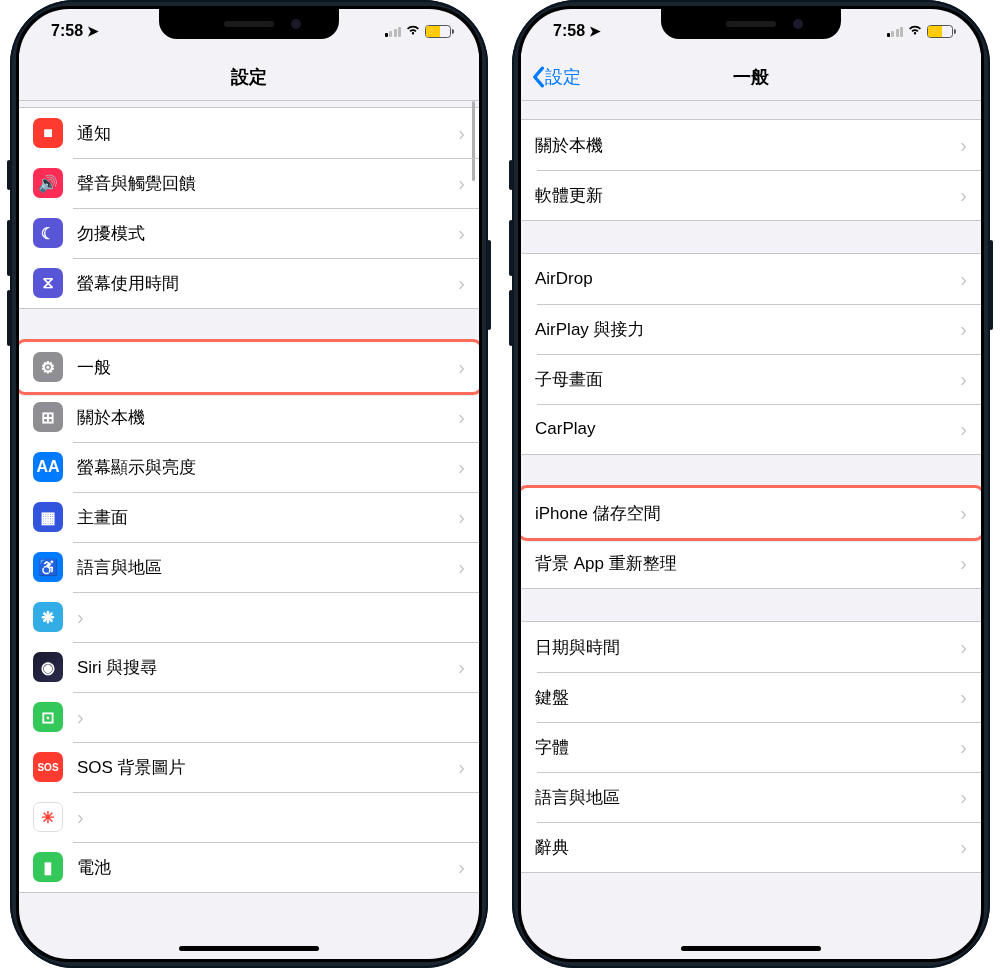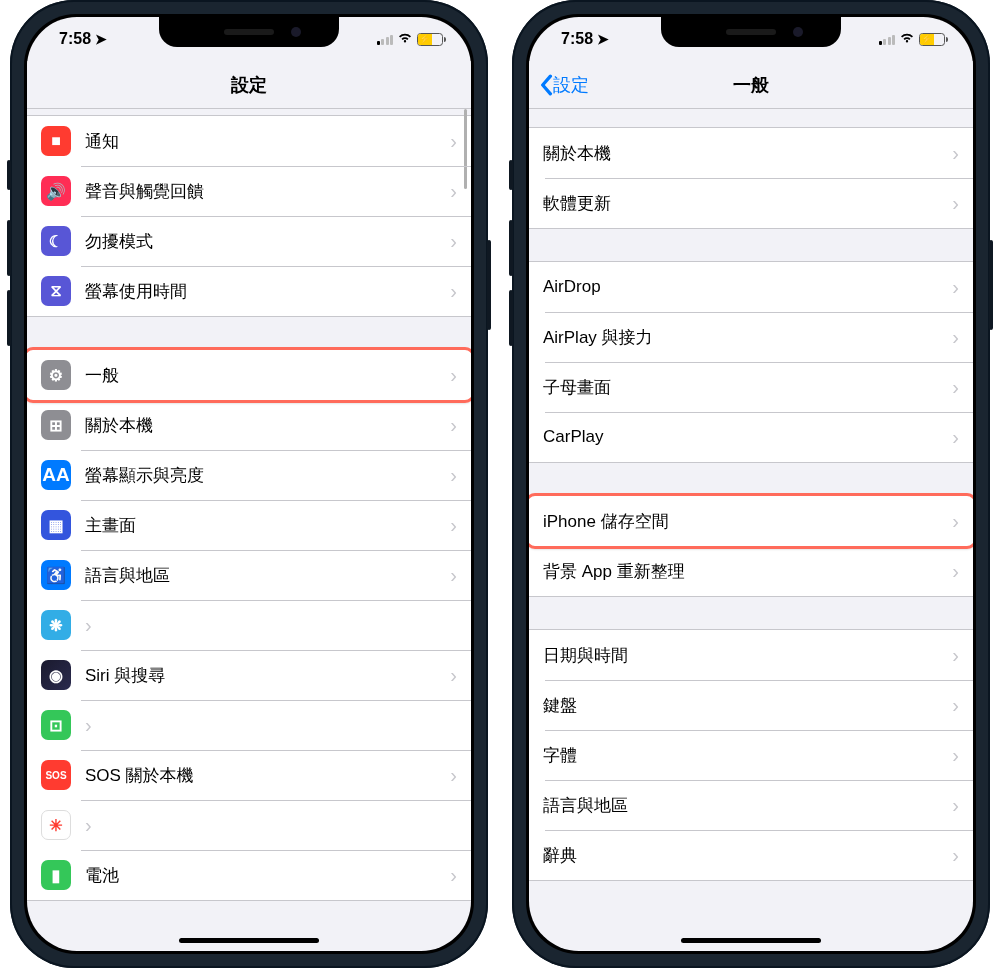--- a/index.html
+++ b/index.html
@@ -10,21 +10,21 @@
     height: 968px;
     display: flex;
     justify-content: space-between;
     padding: 0 10px;
   }
   .phone {
     width: 478px;
     height: 968px;
     background: #1a2530;
     border-radius: 64px;
-    padding: 14px;
+    padding: 6px;
     position: relative;
     box-shadow: inset 0 0 0 2px #0a1520;
   }
   .phone-inner {
     width: 100%;
     height: 100%;
     background: #000;
     border-radius: 52px;
     padding: 3px;
   }
@@ -213,21 +213,21 @@
                 <div class="label">一般</div>
                 <div class="chev">›</div>
                 <div class="highlight"></div>
               </div>
               <div class="row">
                 <div class="icon" style="background: rgb(142, 142, 147); font-size: 16px; font-weight: 700;">⊞</div>
                 <div class="label">關於本機</div>
                 <div class="chev">›</div>
               </div>
               <div class="row">
-                <div class="icon" style="background: rgb(0, 122, 255); font-size: 19px; font-weight: 700;">AA</div>
+                <div class="icon" style="background: rgb(0, 122, 255); font-size: 16px; font-weight: 700;">AA</div>
                 <div class="label">螢幕顯示與亮度</div>
                 <div class="chev">›</div>
               </div>
               <div class="row">
                 <div class="icon" style="background: rgb(51, 85, 221); font-size: 16px; font-weight: 700;">▦</div>
                 <div class="label">主畫面</div>
                 <div class="chev">›</div>
               </div>
               <div class="row">
                 <div class="icon" style="background: rgb(0, 122, 255); font-size: 16px; font-weight: 700;">♿</div>
@@ -242,21 +242,21 @@
                 <div class="icon bg-siri" style="font-size: 16px; font-weight: 700;">◉</div>
                 <div class="label">Siri 與搜尋</div>
                 <div class="chev">›</div>
               </div>
               <div class="row">
                 <div class="icon" style="background: rgb(52, 199, 89); font-size: 16px; font-weight: 700;">⊡</div>
                 <div class="chev">›</div>
               </div>
               <div class="row">
                 <div class="icon" style="background: rgb(255, 59, 48); font-size: 10px; font-weight: 700;">SOS</div>
-                <div class="label">SOS 關於本機</div>
+                <div class="label">SOS 背景圖片</div>
                 <div class="chev">›</div>
               </div>
               <div class="row">
                 <div class="icon" style="background: rgb(255, 255, 255); color: rgb(255, 59, 48); border: 0.5px solid rgb(221, 221, 221); font-size: 16px; font-weight: 700;">✳</div>
                 <div class="chev">›</div>
               </div>
               <div class="row">
                 <div class="icon" style="background: rgb(52, 199, 89); font-size: 16px; font-weight: 700;">▮</div>
                 <div class="label">電池</div>
                 <div class="chev">›</div>

